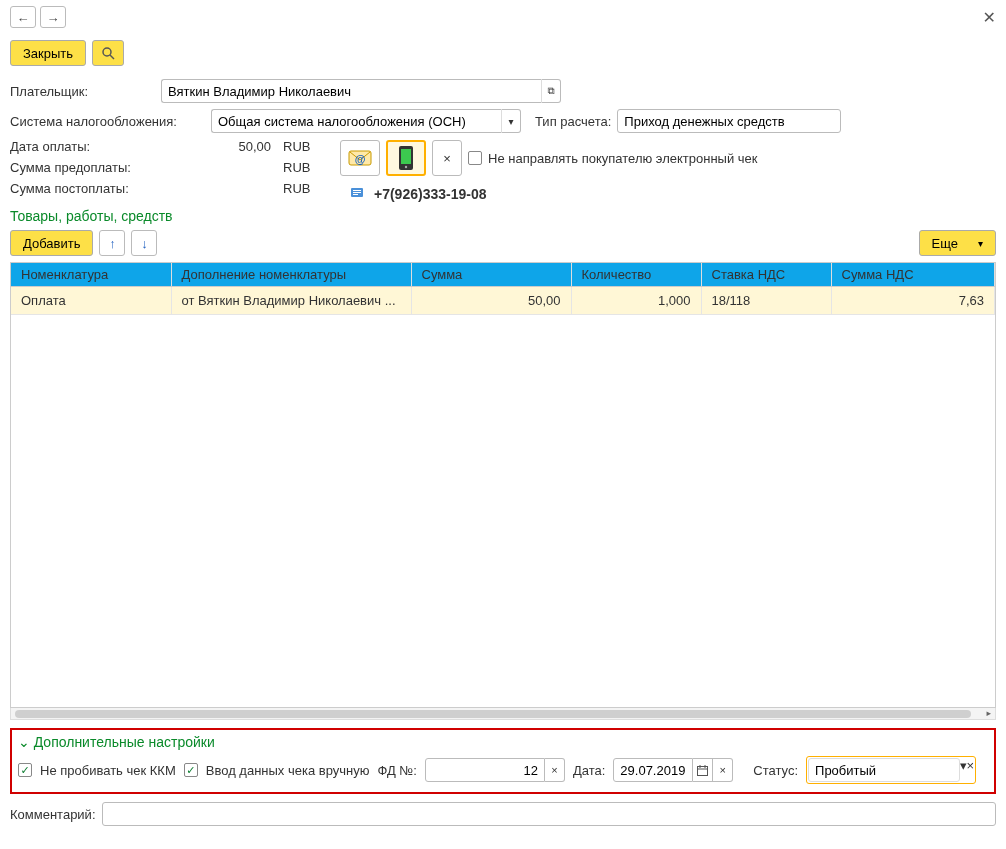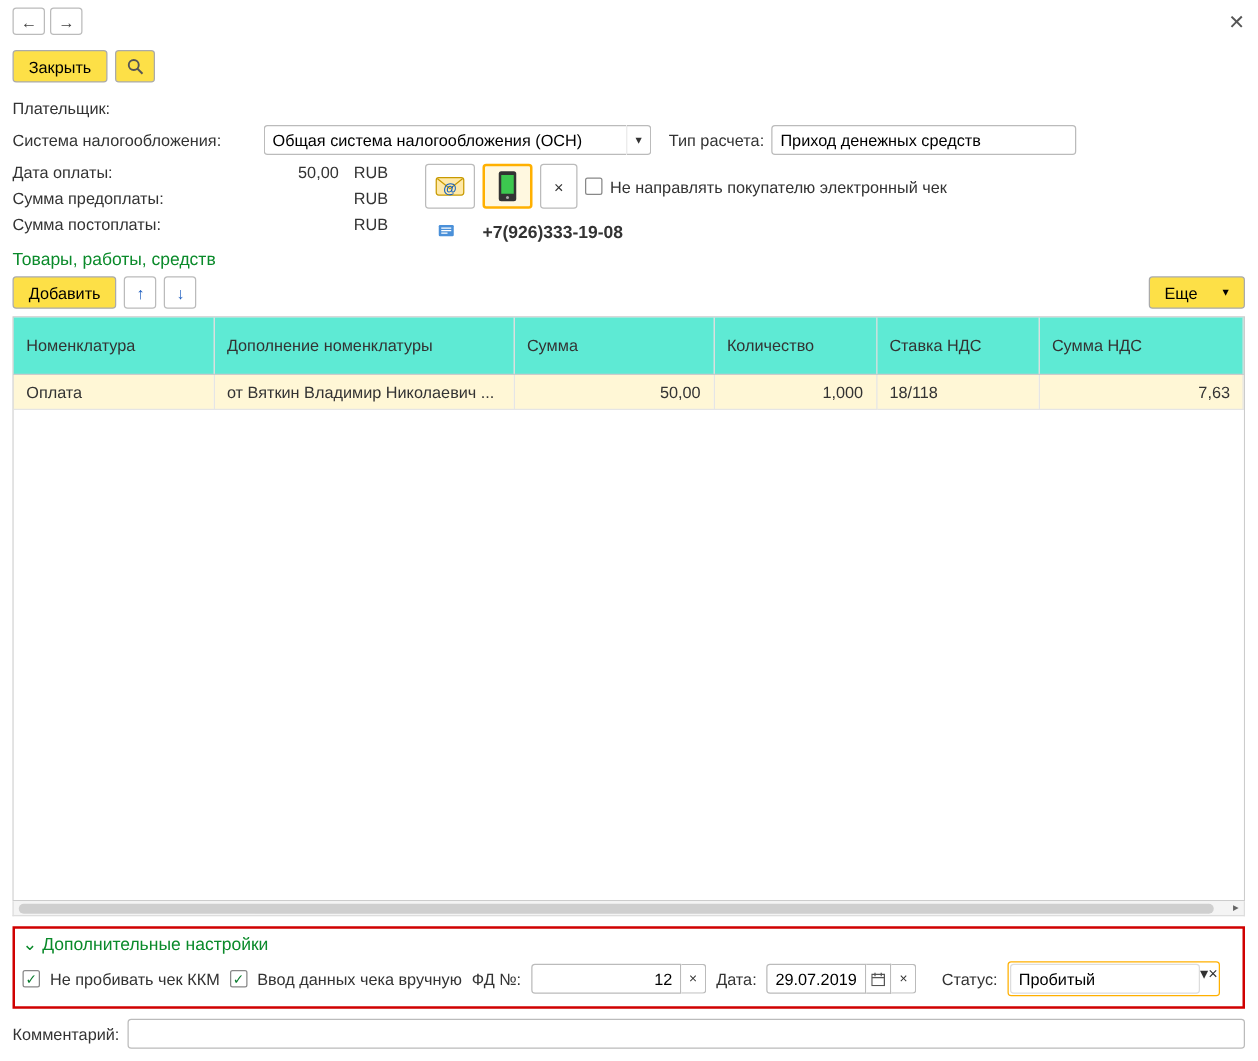--- a/index.html
+++ b/index.html
@@ -150,22 +150,22 @@
     align-items: center;
     justify-content: center;
     font-size: 11px;
     color: #0a7c2f;
     cursor: pointer;
     background: #fff;
     border-radius: 2px;
   }
   .phone-row {
     display: flex;
-    align-items: center;
-    gap: 22px;
+    align-items: flex-start;
+    gap: 10px;
     padding-left: 10px;
   }
   .phone-ic {
     width: 14px;
     display: inline-flex;
   }
   .phone-num {
     font-weight: bold;
     font-size: 14px;
   }
@@ -199,25 +199,25 @@
   .grid-wrap {
     margin: 0 10px;
     border: 1px solid #ccc;
   }
   .grid {
     width: 100%;
     border-collapse: collapse;
     table-layout: fixed;
   }
   .grid th {
-    background: #5eead4;
+    background: #0ea5e9;
     border-right: 1px solid #ddd;
     border-bottom: 1px solid #ccc;
     text-align: left;
-    padding: 15px 10px;
+    padding: 4px 10px;
     font-weight: normal;
     font-size: 13px;
   }
   .grid td {
     border-right: 1px solid #e5e5e5;
     border-bottom: 1px solid #e5e5e5;
     padding: 6px 10px;
     background: #fff7d6;
     font-size: 13px;
   }
@@ -337,32 +337,38 @@
       <svg width="14" height="14" viewBox="0 0 14 14">
           <circle cx="6" cy="6" r="4" fill="none" stroke="#555" stroke-width="1.5"></circle>
           <line x1="9" y1="9" x2="13" y2="13" stroke="#555" stroke-width="1.5"></line>
         </svg>
     </span>
   </button>
 </div>
 
 <div class="form-row">
   <span class="lbl lbl-w1">Плательщик:</span>
+  <div class="input-combo">
+    <input class="input" style="width: 380px;" value="Вяткин Владимир Николаевич">
+    <div class="dd">
+      <span>⧉</span>
+    </div>
+  </div>
 </div>
 
 <div class="form-row">
   <span class="lbl lbl-w2">Система налогообложения:</span>
   <div class="input-combo">
     <input class="input" style="width: 290px;" value="Общая система налогообложения (ОСН)">
     <div class="dd">
       <span>▾</span>
     </div>
   </div>
   <span class="lbl" style="margin-left:8px">Тип расчета:</span>
-  <input class="input" style="width: 244px;" value="Приход денежных средств">
+  <input class="input" style="width: 224px;" value="Приход денежных средств">
 </div>
 
 <div style="display:flex;align-items:flex-start;">
   <div style="flex:0 0 340px">
     <div class="form-row">
       <span class="lbl lbl-w1">Дата оплаты:</span>
       <span class="amount-val">50,00</span>
       <span class="currency">RUB</span>
     </div>
     <div class="form-row">

